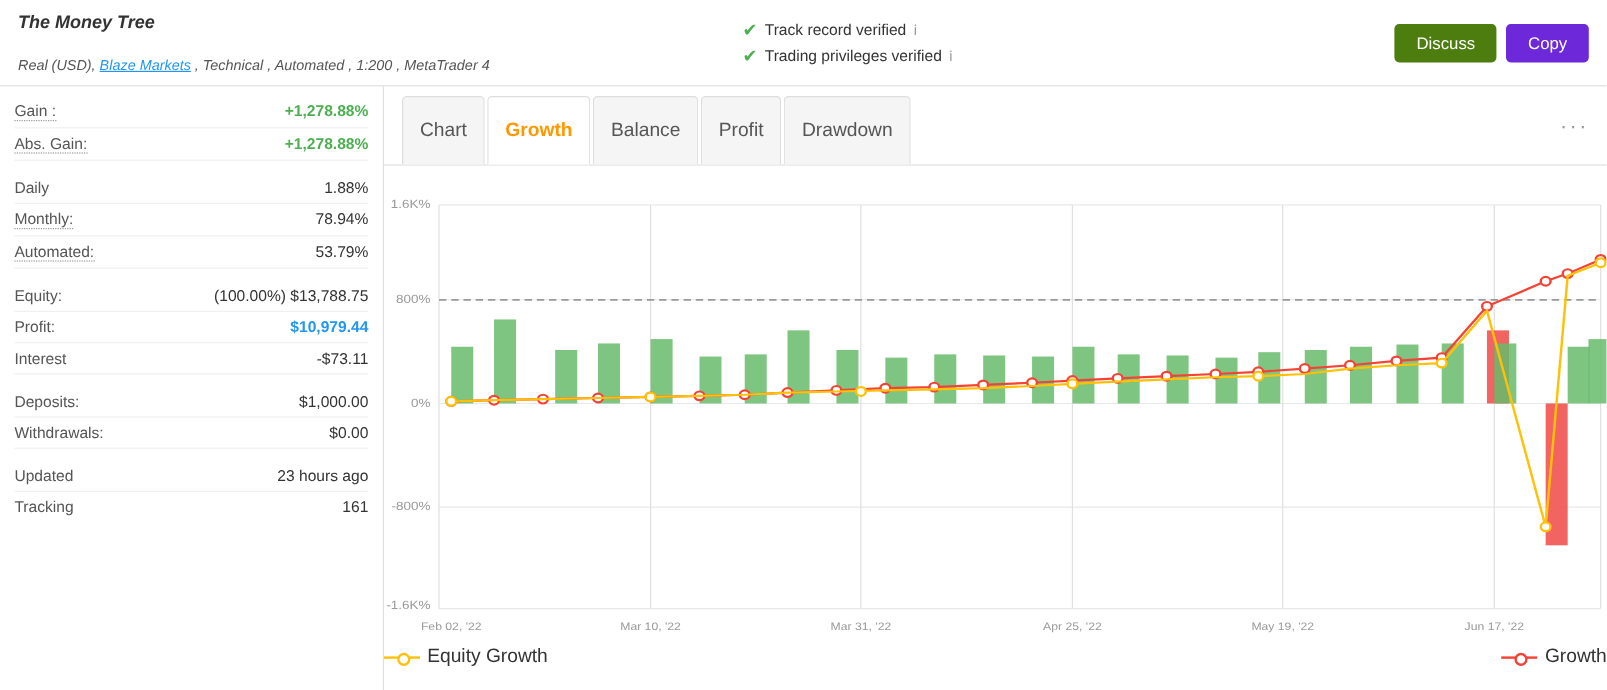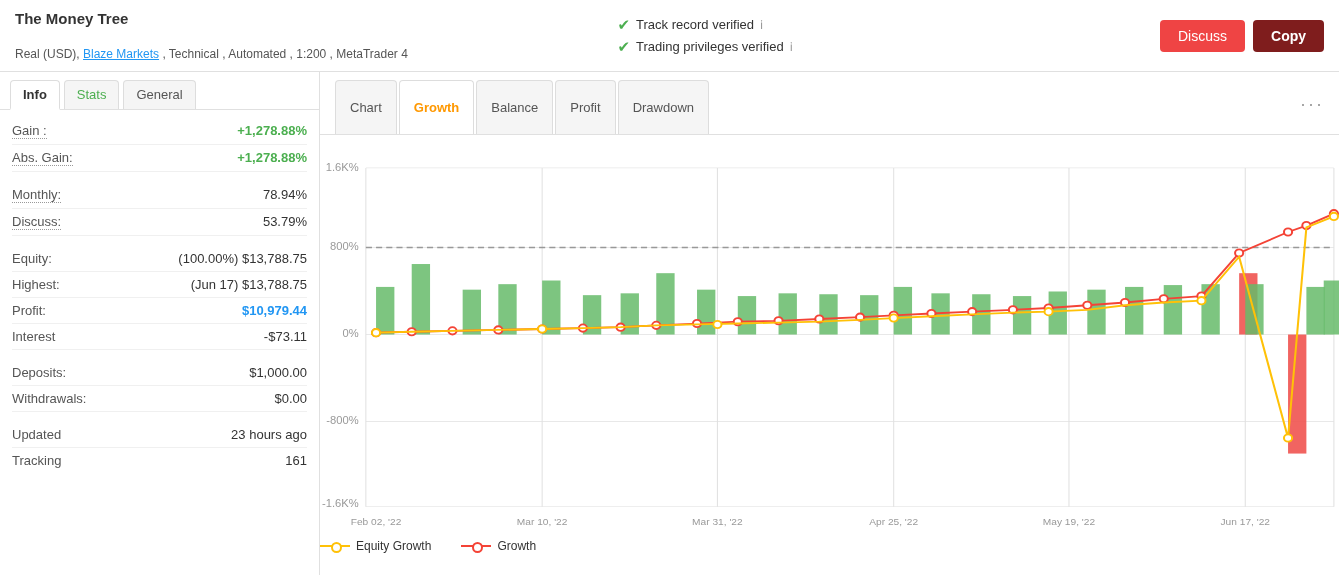--- a/index.html
+++ b/index.html
@@ -5,48 +5,48 @@
     * { box-sizing: border-box; margin: 0; padding: 0; }
     body { font-family: Arial, sans-serif; font-size: 13px; background: #fff; color: #333; }
 
     .header {
       display: flex;
       align-items: center;
       padding: 10px 15px;
       border-bottom: 1px solid #e0e0e0;
       background: #fff;
     }
-    .header-left { flex: 1; }
+    .header-left { flex: 1; font-style: italic; }
     .header-title { font-weight: bold; font-size: 15px; }
     .header-sub { font-size: 12px; color: #555; margin-top: 20px; }
     .header-sub a { color: #2196F3; text-decoration: underline; cursor: pointer; }
     .header-center { flex: 1; display: flex; flex-direction: column; gap: 4px; padding-left: 60px; }
     .verified-item { display: flex; align-items: center; gap: 6px; font-size: 13px; color: #333; }
     .check-icon { color: #4CAF50; font-size: 15px; }
     .info-icon { color: #999; font-size: 12px; cursor: pointer; }
     .header-right { display: flex; gap: 8px; }
     .btn-discuss {
-      background: #ef4444;
+      background: #4d7c0f;
       color: #fff;
       border: none;
       padding: 8px 18px;
       border-radius: 4px;
       font-size: 14px;
       cursor: pointer;
       font-weight: 500;
     }
     .btn-copy {
-      background: #7f1d1d;
+      background: #6d28d9;
       color: #fff;
       border: none;
       padding: 8px 18px;
       border-radius: 4px;
       font-size: 14px;
       cursor: pointer;
-      font-weight: 700;
+      font-weight: 400;
     }
 
     .main { display: flex; height: calc(575px - 65px); }
 
     
     .left-panel {
       width: 320px;
       border-right: 1px solid #e0e0e0;
       display: flex;
       flex-direction: column;
@@ -108,21 +108,21 @@
       align-items: center;
       border-bottom: 1px solid #e0e0e0;
       padding: 8px 15px 0;
       gap: 2px;
     }
     .chart-tab {
       padding: 19px 14px;
       border: 1px solid #ddd;
       border-radius: 4px 4px 0 0;
       cursor: pointer;
-      font-size: 13px;
+      font-size: 16px;
       background: #f5f5f5;
       color: #555;
       border-bottom: none;
     }
     .chart-tab.orange { color: #FF9800; font-weight: 600; background: #fff; }
     .chart-dots {
       margin-left: auto;
       font-size: 18px;
       color: #999;
       cursor: pointer;
@@ -132,24 +132,24 @@
 
     .chart-area {
       flex: 1;
       position: relative;
       padding: 10px 0 0 0;
       overflow: hidden;
     }
 
     .legend {
       display: flex;
-      justify-content: flex-start;
+      justify-content: space-between;
       gap: 30px;
       padding: 6px 0 8px;
-      font-size: 12px;
+      font-size: 16px;
     }
     .legend-item {
       display: flex;
       align-items: center;
       gap: 6px;
     }
     .legend-line-yellow {
       width: 30px;
       height: 2px;
       background: #FFC107;
@@ -208,51 +208,46 @@
   </div>
   <div class="header-right">
     <button class="btn-discuss">Discuss</button>
     <button class="btn-copy">Copy</button>
   </div>
 </div>
 
 <div class="main">
 
   <div class="left-panel">
-    <div class="left-tabs">
-      <div class="left-tab active">Info</div>
-      <div class="left-tab green">Stats</div>
-      <div class="left-tab">General</div>
-    </div>
     <div class="stats-table">
       <div class="stats-row">
         <span class="stats-label dotted">Gain :</span>
         <span class="stats-value green">+1,278.88%</span>
       </div>
       <div class="stats-row">
         <span class="stats-label dotted">Abs. Gain:</span>
         <span class="stats-value green">+1,278.88%</span>
       </div>
       <div class="spacer-row"></div>
       <div class="stats-row">
+        <span class="stats-label">Daily</span>
+        <span class="stats-value">1.88%</span>
+      </div>
+      <div class="stats-row">
         <span class="stats-label dotted">Monthly:</span>
         <span class="stats-value">78.94%</span>
       </div>
       <div class="stats-row">
-        <span class="stats-label dotted">Discuss:</span>
+        <span class="stats-label dotted">Automated:</span>
         <span class="stats-value">53.79%</span>
       </div>
       <div class="spacer-row"></div>
       <div class="stats-row">
         <span class="stats-label">Equity:</span>
         <span class="stats-value">(100.00%) $13,788.75</span>
-      </div>
-      <div class="stats-row">
-        <span class="stats-label">Highest:</span>
-        <span class="stats-value">(Jun 17) $13,788.75</span>
       </div>
       <div class="stats-row">
         <span class="stats-label">Profit:</span>
         <span class="stats-value blue">$10,979.44</span>
       </div>
       <div class="stats-row">
         <span class="stats-label">Interest</span>
         <span class="stats-value">-$73.11</span>
       </div>
       <div class="spacer-row"></div>

